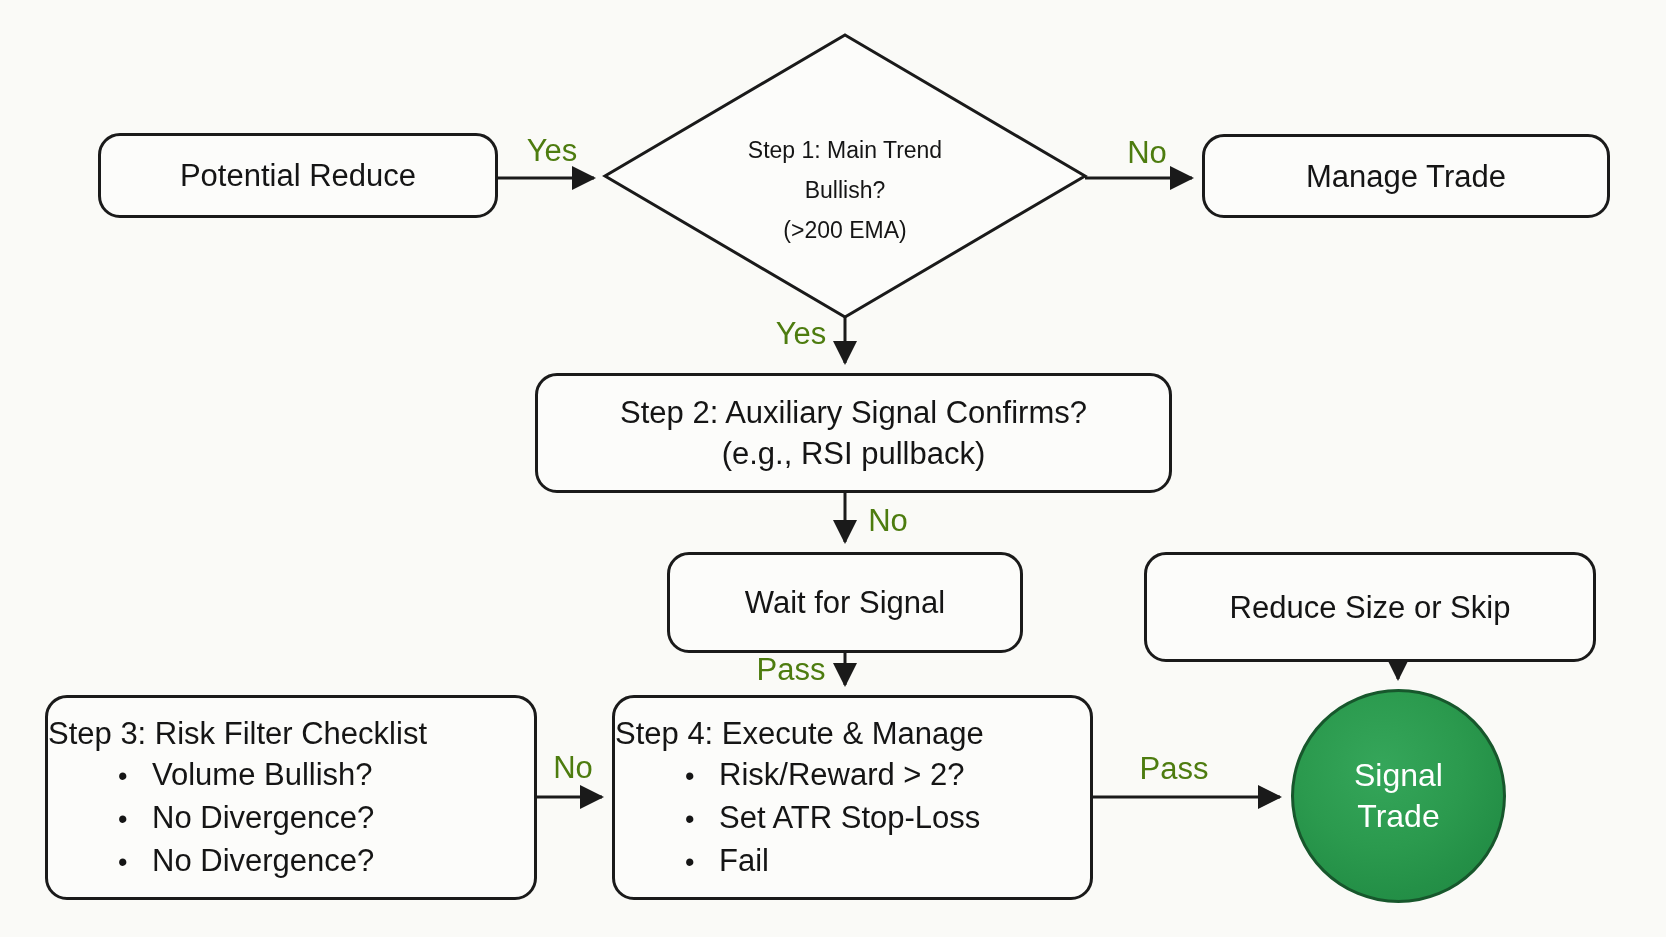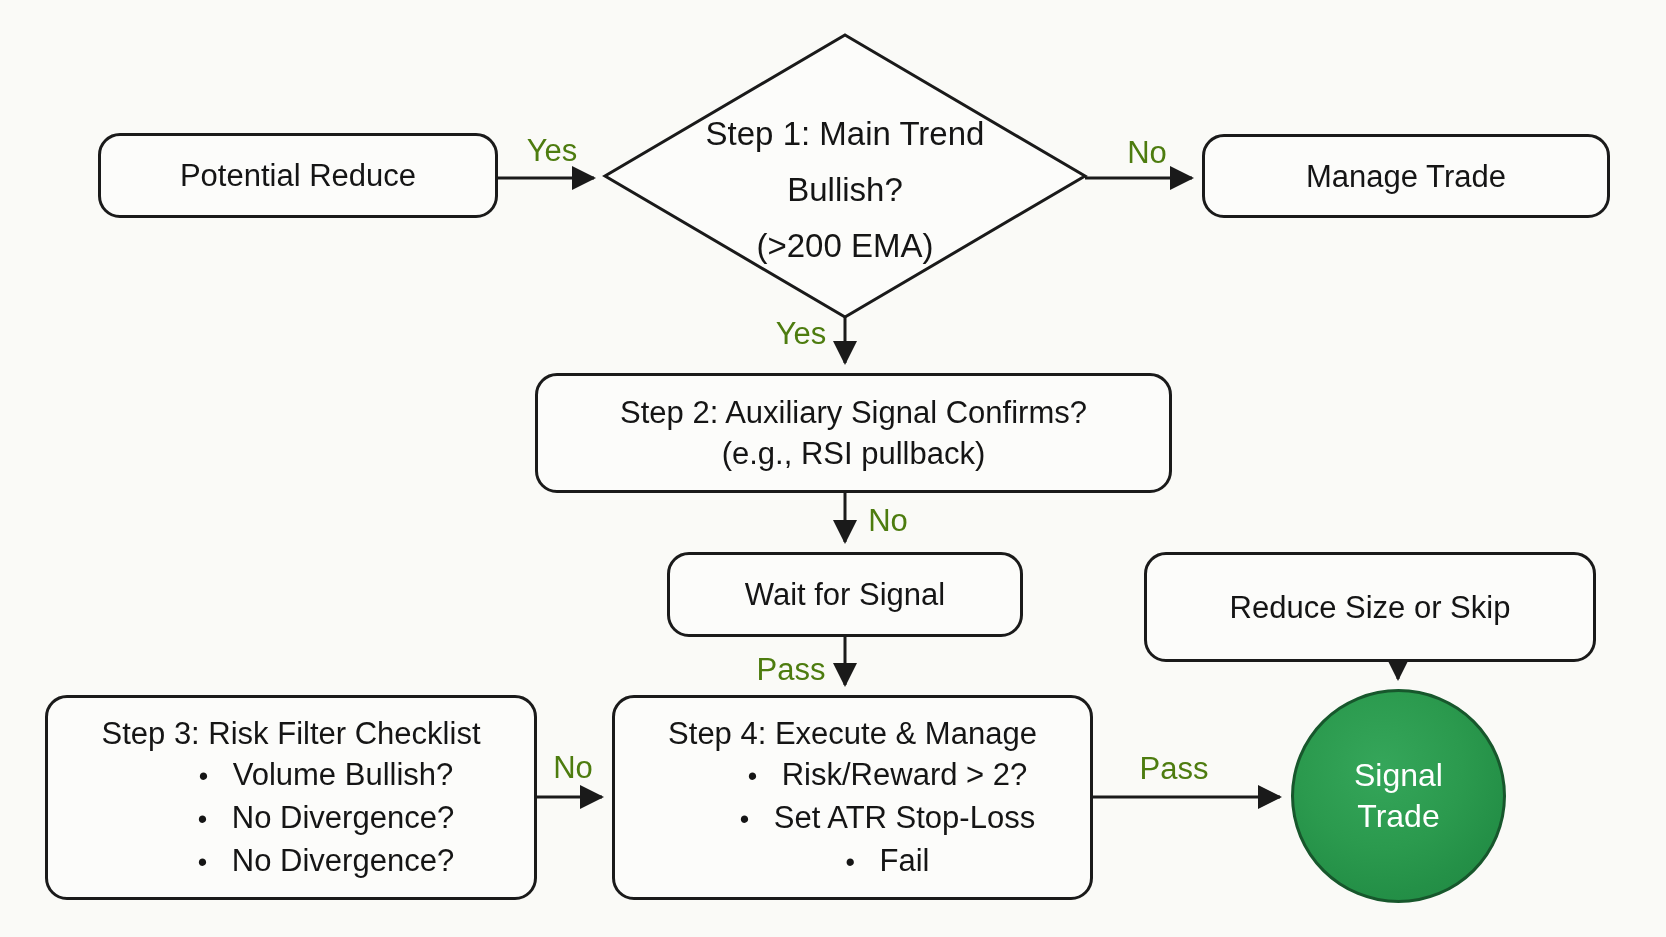--- a/index.html
+++ b/index.html
@@ -23,26 +23,26 @@
     text-align:center;
     font-size:31px;
     line-height:41px;
     box-sizing:border-box;
   }
   .ml{white-space:pre-line;}
   .diamond-label{
     position:absolute;
     display:flex;align-items:center;justify-content:center;
     text-align:center;
-    font-size:33px;line-height:56px;
+    font-size:23px;line-height:40px;
     background:transparent;border:none;
   }
   .list-node{
     flex-direction:column;
-    align-items:center;
+    align-items:flex-start;
     justify-content:center;
     padding:0 0 0 0;
   }
   .list-title{
     text-align:center;
     font-size:31px;line-height:41px;
   }
   .bullet-row{
     display:flex;
     align-items:baseline;
@@ -106,21 +106,21 @@
 
   <div class="diamond-label ml" style="left:635px;top:126px;width:420px;height:128px;">Step 1: Main Trend
 Bullish?
 (&gt;200 EMA)</div>
 
   <div class="node" style="left:1202px;top:134px;width:408px;height:84px;">Manage Trade</div>
 
   <div class="node ml" style="left:535px;top:373px;width:637px;height:120px;">Step 2: Auxiliary Signal Confirms?
 (e.g., RSI pullback)</div>
 
-  <div class="node" style="left:667px;top:552px;width:356px;height:85px;text-align:right;">Wait for Signal</div>
+  <div class="node" style="left:667px;top:552px;width:356px;height:101px;text-align:right;">Wait for Signal</div>
 
   <div class="node" style="left:1122px;top:552px;width:452px;height:110px;margin-left:22px;">Reduce Size or Skip</div>
 
   <div class="node list-node" style="left:45px;top:695px;width:492px;height:205px;">
     <div class="list-title">Step 3: Risk Filter Checklist</div>
     <div class="bullet-row">
       <span class="bullet-glyph">•</span>
       <span>Volume Bullish?</span>
     </div>
     <div class="bullet-row">

